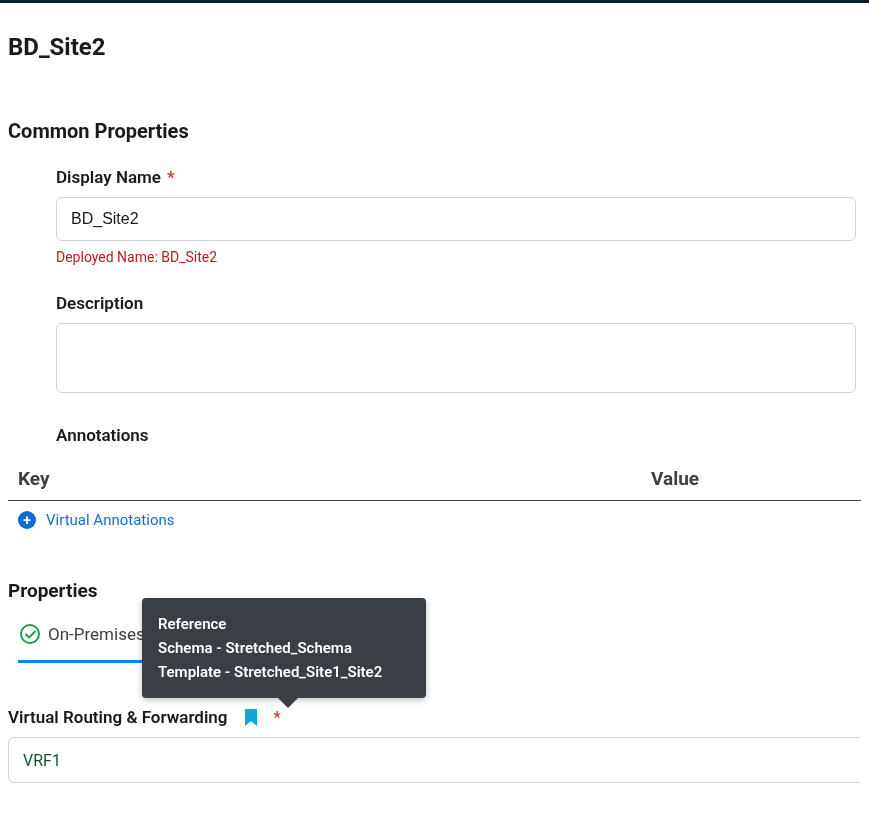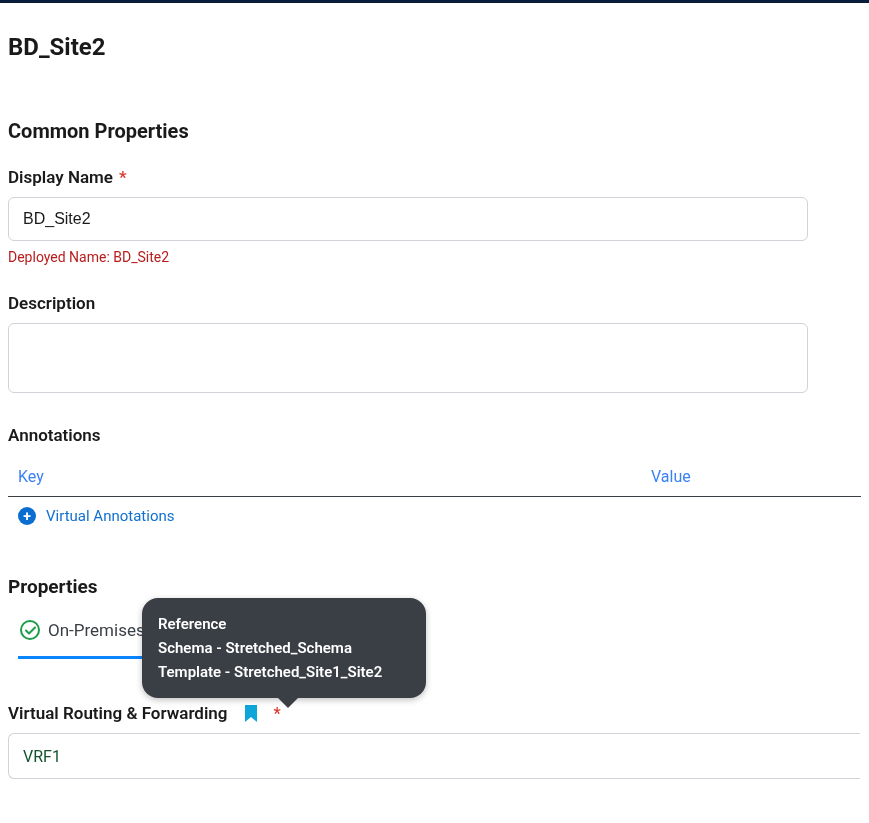--- a/index.html
+++ b/index.html
@@ -20,20 +20,21 @@
     font-weight: 700;
     padding: 30px 8px 0 8px;
   }
   .section-title {
     font-size: 20px;
     font-weight: 700;
     padding: 58px 8px 24px 8px;
   }
   .field-block {
     padding: 0 8px;
+    margin-left: 48px;
   }
   .field-label {
     font-size: 17px;
     font-weight: 600;
     margin-bottom: 10px;
     display: flex;
     align-items: center;
     gap: 6px;
   }
   .required-star {
@@ -68,23 +69,23 @@
   .annotations-table {
     padding: 0 8px;
     margin-top: 14px;
   }
   .annotations-header-row {
     display: flex;
     border-bottom: 1.5px solid #3a3f45;
     padding: 8px 10px 10px 10px;
   }
   .annotations-col {
-    font-size: 16px;
-    font-weight: 400;
-    color: #3b82f6;
+    font-size: 19px;
+    font-weight: 700;
+    color: #404040;
   }
   .annotations-col.key { flex: 1; }
   .annotations-col.value { width: 200px; }
   .create-annotations {
     display: inline-flex;
     align-items: center;
     gap: 10px;
     padding: 10px 8px 0 10px;
     color: #1170cf;
     font-size: 15px;
@@ -127,21 +128,21 @@
     display: inline-flex;
     align-items: center; justify-content: center;
   }
   .check-circle svg { display: block; }
   .tooltip {
     position: absolute;
     left: 142px;
     top: 598px;
     background: #3a3f45;
     color: #fff;
-    border-radius: 16px;
+    border-radius: 4px;
     padding: 14px 16px;
     font-size: 15px;
     font-weight: 600;
     line-height: 1.6;
     width: 284px;
     box-shadow: 0 2px 6px rgba(0,0,0,0.25);
   }
   .tooltip::after {
     content: '';
     position: absolute;

